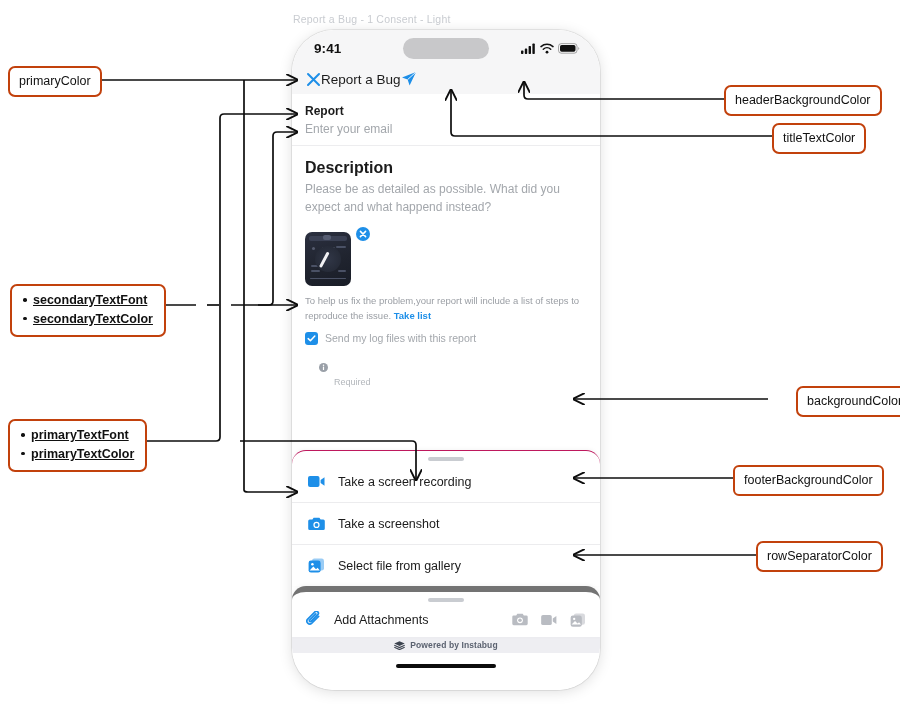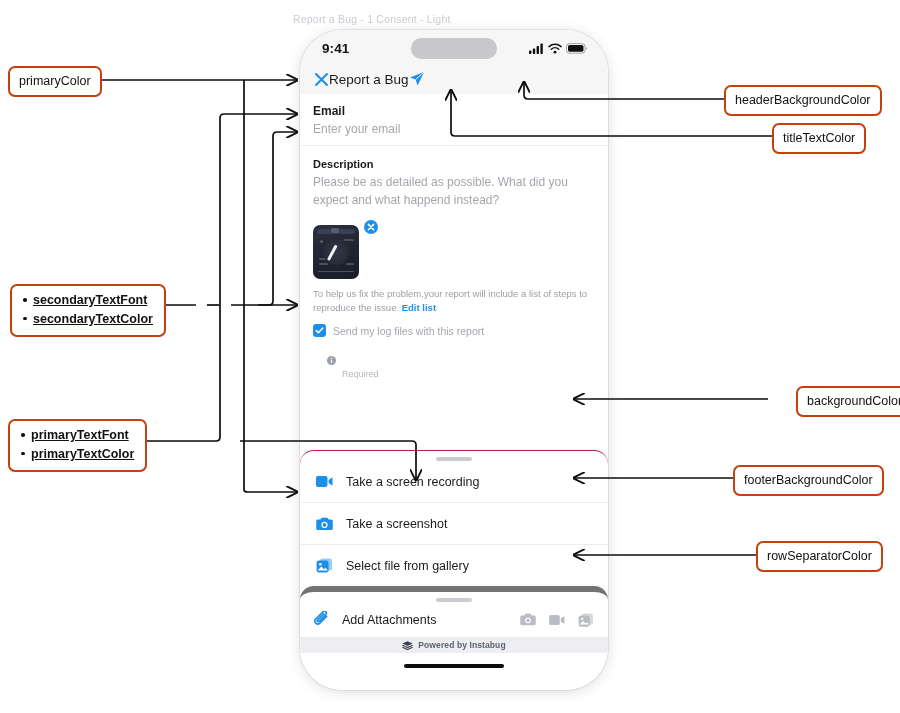--- a/index.html
+++ b/index.html
@@ -30,21 +30,21 @@
   .callout.list li:before{
     content:"";position:absolute;left:-10px;top:7px;
     width:3.5px;height:3.5px;border-radius:50%;background:#111;
   }
 
   
   .wires{position:absolute;left:0;top:0;width:900px;height:713px;z-index:6;pointer-events:none;}
 
   
   .phone{
-    position:absolute;left:300px;top:30px;width:308px;height:660px;
+    position:absolute;left:292px;top:30px;width:308px;height:660px;
     border-radius:42px;background:#ffffff;
     box-shadow:0 0 0 1px rgba(0,0,0,.08), 0 2px 14px rgba(0,0,0,.13);
     overflow:hidden;z-index:5;
   }
   .screen{position:absolute;inset:0;border-radius:42px;overflow:hidden;background:#fff;display:flex;flex-direction:column;}
 
   
   .statusbar{
     height:34px;flex:0 0 34px;background:#f6f6f7;
     display:flex;align-items:center;justify-content:space-between;
@@ -65,21 +65,21 @@
   .header-title{font-size:13.5px;color:#1b1b1b;font-weight:normal;}
   .icon-btn{display:flex;align-items:center;justify-content:center;cursor:pointer;}
 
   
   .body{flex:1 1 auto;background:#ffffff;overflow:hidden;position:relative;}
   .field{padding:9px 13px 7px 13px;}
   .field-label{font-size:12px;font-weight:bold;color:#1b1b1b;line-height:1.45;}
   .field-ph{font-size:12px;color:#a3a7ac;line-height:1.5;}
   .hr{height:1px;background:#ededef;margin:0;}
   .desc{padding:10px 13px 4px 13px;}
-  .desc-label{font-size:11px;font-weight:bold;color:#1b1b1b;line-height:1.5;}
+  .desc-label{font-size:16px;font-weight:bold;color:#1b1b1b;line-height:1.5;}
   .desc-ph{font-size:12px;color:#a3a7ac;line-height:1.5;max-width:280px;}
 
   
   .thumbwrap{padding:12px 13px 0 13px;position:relative;width:56px;}
   .thumb{
     width:46px;height:54px;border-radius:7px;position:relative;overflow:hidden;
     background:linear-gradient(160deg,#2b3040 0%,#20242f 55%,#191d27 100%);
   }
   .thumb .tbar{position:absolute;left:4px;right:4px;top:4px;height:5px;border-radius:2px;background:#3a4053;}
   .thumb .tknob{position:absolute;left:18px;top:3px;width:8px;height:5px;border-radius:2px;background:#565d72;}
@@ -195,21 +195,21 @@
   <div class="callout list" style="left:8px;top:419px;">
     <ul>
       <li>primaryTextFont</li>
       <li>primaryTextColor</li>
     </ul>
   </div>
 
   <div class="callout" style="left:724px;top:85px;">headerBackgroundColor</div>
   <div class="callout" style="left:772px;top:123px;">titleTextColor</div>
   <div class="callout" style="left:768px;top:386px;margin-left:28px;">backgroundColor</div>
-  <div class="callout" style="left:733px;top:465px;">footerBackgroundColor</div>
+  <div class="callout" style="left:733px;top:465px;border-radius:6px;">footerBackgroundColor</div>
   <div class="callout" style="left:756px;top:541px;">rowSeparatorColor</div>
 
   <div class="phone">
     <div class="screen">
 
       <div class="statusbar">
         <div class="status-time">9:41</div>
         <div class="notch"></div>
         <div class="status-right">
           <svg width="15" height="11" viewBox="0 0 15 11">
@@ -242,21 +242,21 @@
           <svg width="16" height="16" viewBox="0 0 16 16">
             <path d="M15 1 L1 6.6 L6.6 8.6 L8.6 14.4 Z" fill="#1e8fe8"></path>
             <path d="M15 1 L6.6 8.6" stroke="#fff" stroke-width="0.9" fill="none"></path>
           </svg>
         </div>
       </div>
 
       <div class="body">
 
         <div class="field">
-          <div class="field-label">Email</div>
+          <div class="field-label">Report</div>
           <div class="field-ph">Enter your email</div>
         </div>
         <div class="hr"></div>
 
         <div class="desc">
           <div class="desc-label">Description</div>
           <div class="desc-ph">Please be as detailed as possible. What did you expect and what happend instead?</div>
         </div>
 
         <div class="thumbwrap">
@@ -275,21 +275,21 @@
             <div class="needle"></div>
           </div>
           <div class="thumb-x">
             <svg width="8" height="8" viewBox="0 0 8 8">
               <path d="M1.4 1.4 L6.6 6.6 M6.6 1.4 L1.4 6.6" stroke="#fff" stroke-width="1.5" stroke-linecap="round"></path>
             </svg>
           </div>
         </div>
 
         <div class="steps">
-          <span>To help us fix the problem,your report will include a list of steps to reproduce the issue. </span><a href="#">Edit list</a>
+          <span>To help us fix the problem,your report will include a list of steps to reproduce the issue. </span><a href="#">Take list</a>
         </div>
 
         <div class="logrow">
           <div class="check">
             <svg width="9" height="9" viewBox="0 0 9 9">
               <path d="M1.2 4.6 L3.4 6.8 L7.8 2" stroke="#fff" stroke-width="1.5" fill="none" stroke-linecap="round" stroke-linejoin="round"></path>
             </svg>
           </div>
           <div class="logtxt">Send my log files with this report</div>
         </div>

